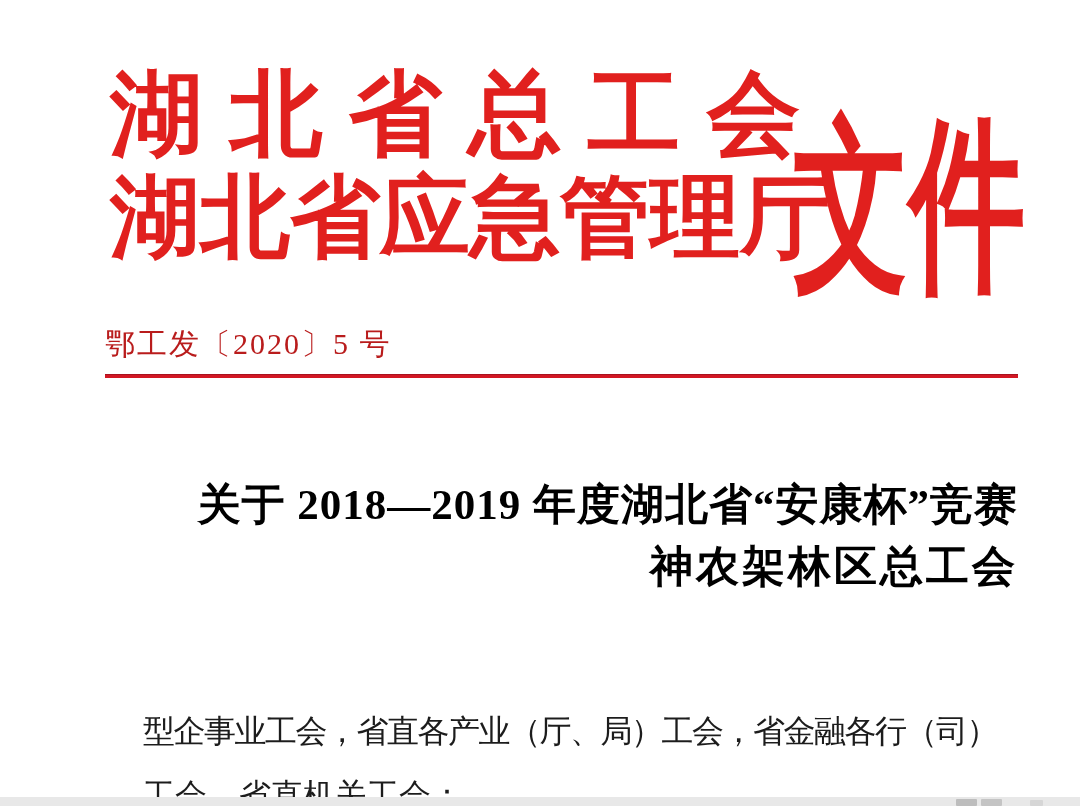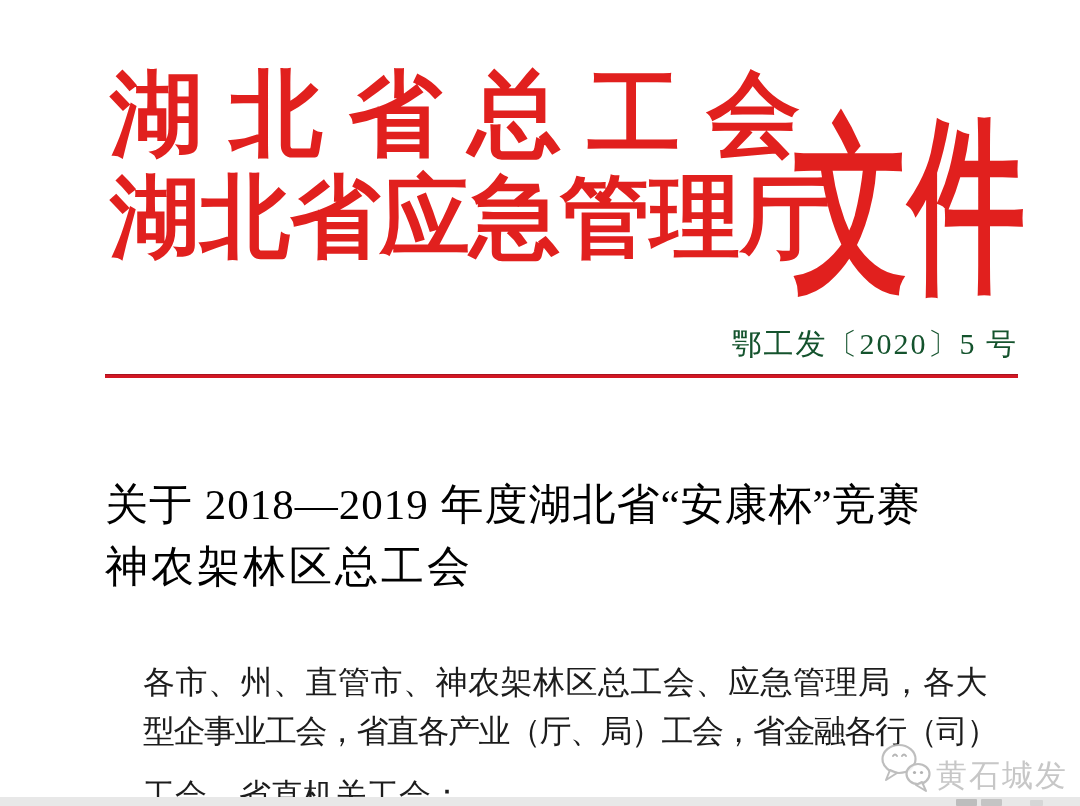--- a/index.html
+++ b/index.html
@@ -39,42 +39,42 @@
     transform: scaleY(1.62);
     transform-origin: top left;
     white-space: nowrap;
   }
 
   
   .doc-number {
     position: absolute;
     left: 105px; top: 324px;
     width: 913px;
-    text-align: right;
+    text-align: left;
     font-size: 30px;
-    color: #14532d;
+    color: #b91c1c;
     letter-spacing: 2px;
   }
   .red-rule {
     position: absolute;
     left: 105px; top: 374px;
     width: 913px;
     height: 4px;
     background: #d21724;
     border-top: 1px solid #a8121f;
   }
 
   
   .title {
     position: absolute;
     left: 105px; top: 474px;
     width: 913px;
-    text-align: left;
+    text-align: right;
     color: #000000;
-    font-weight: 400;
+    font-weight: 700;
     font-size: 43px;
     line-height: 62px;
     letter-spacing: 1px;
   }
   .title .t2 { letter-spacing: 3px; }
 
   
   .body-line {
     position: absolute;
     left: 143px;
@@ -149,39 +149,23 @@
   </div>
 
   <div class="doc-type">文件</div>
 
   <div class="doc-number">鄂工发〔2020〕5 号</div>
 
   <div class="red-rule"></div>
 
   <h1 class="title"><span class="t1">关于 2018—2019 年度湖北省“安康杯”竞赛</span><br><span class="t2">神农架林区总工会</span></h1>
 
-  <div class="body-line l1">各市、州、直管市、神农架林区总工会、应急管理局，各大</div>
   <div class="body-line l2">型企事业工会，省直各产业（厅、局）工会，省金融各行（司）</div>
   <div class="body-line l3">工会，省直机关工会：</div>
 
-  <div class="watermark">
-    <svg class="wm-icon" viewBox="0 0 52 54" xmlns="http://www.w3.org/2000/svg">
-
-      <ellipse cx="19" cy="19" rx="16.5" ry="14" fill="rgba(255,255,255,0.75)" stroke="#b9b9b9" stroke-width="2.2"></ellipse>
-      <path d="M10 30 L6 40 L17 33 Z" fill="rgba(255,255,255,0.75)" stroke="#b9b9b9" stroke-width="2" stroke-linejoin="round"></path>
-      <path d="M13 16 q2 -3 4 0" fill="none" stroke="#b0b0b0" stroke-width="2" stroke-linecap="round"></path>
-      <path d="M22 16 q2 -3 4 0" fill="none" stroke="#b0b0b0" stroke-width="2" stroke-linecap="round"></path>
-
-      <ellipse cx="38" cy="34" rx="11.5" ry="10" fill="rgba(255,255,255,0.8)" stroke="#b9b9b9" stroke-width="2.2"></ellipse>
-      <path d="M42 42 L46 51 L36 45 Z" fill="rgba(255,255,255,0.8)" stroke="#b9b9b9" stroke-width="2" stroke-linejoin="round"></path>
-      <circle cx="34.5" cy="32.5" r="1.6" fill="#ababab"></circle>
-      <circle cx="41.5" cy="32.5" r="1.6" fill="#ababab"></circle>
-    </svg>
-    <span class="wm-text">黄石城发</span>
-  </div>
 
   <div class="bottom-strip">
     <div class="strip-block b1"></div>
     <div class="strip-block b2"></div>
     <div class="strip-block b3"></div>
   </div>
 
 </div>
 
 </body></html>

